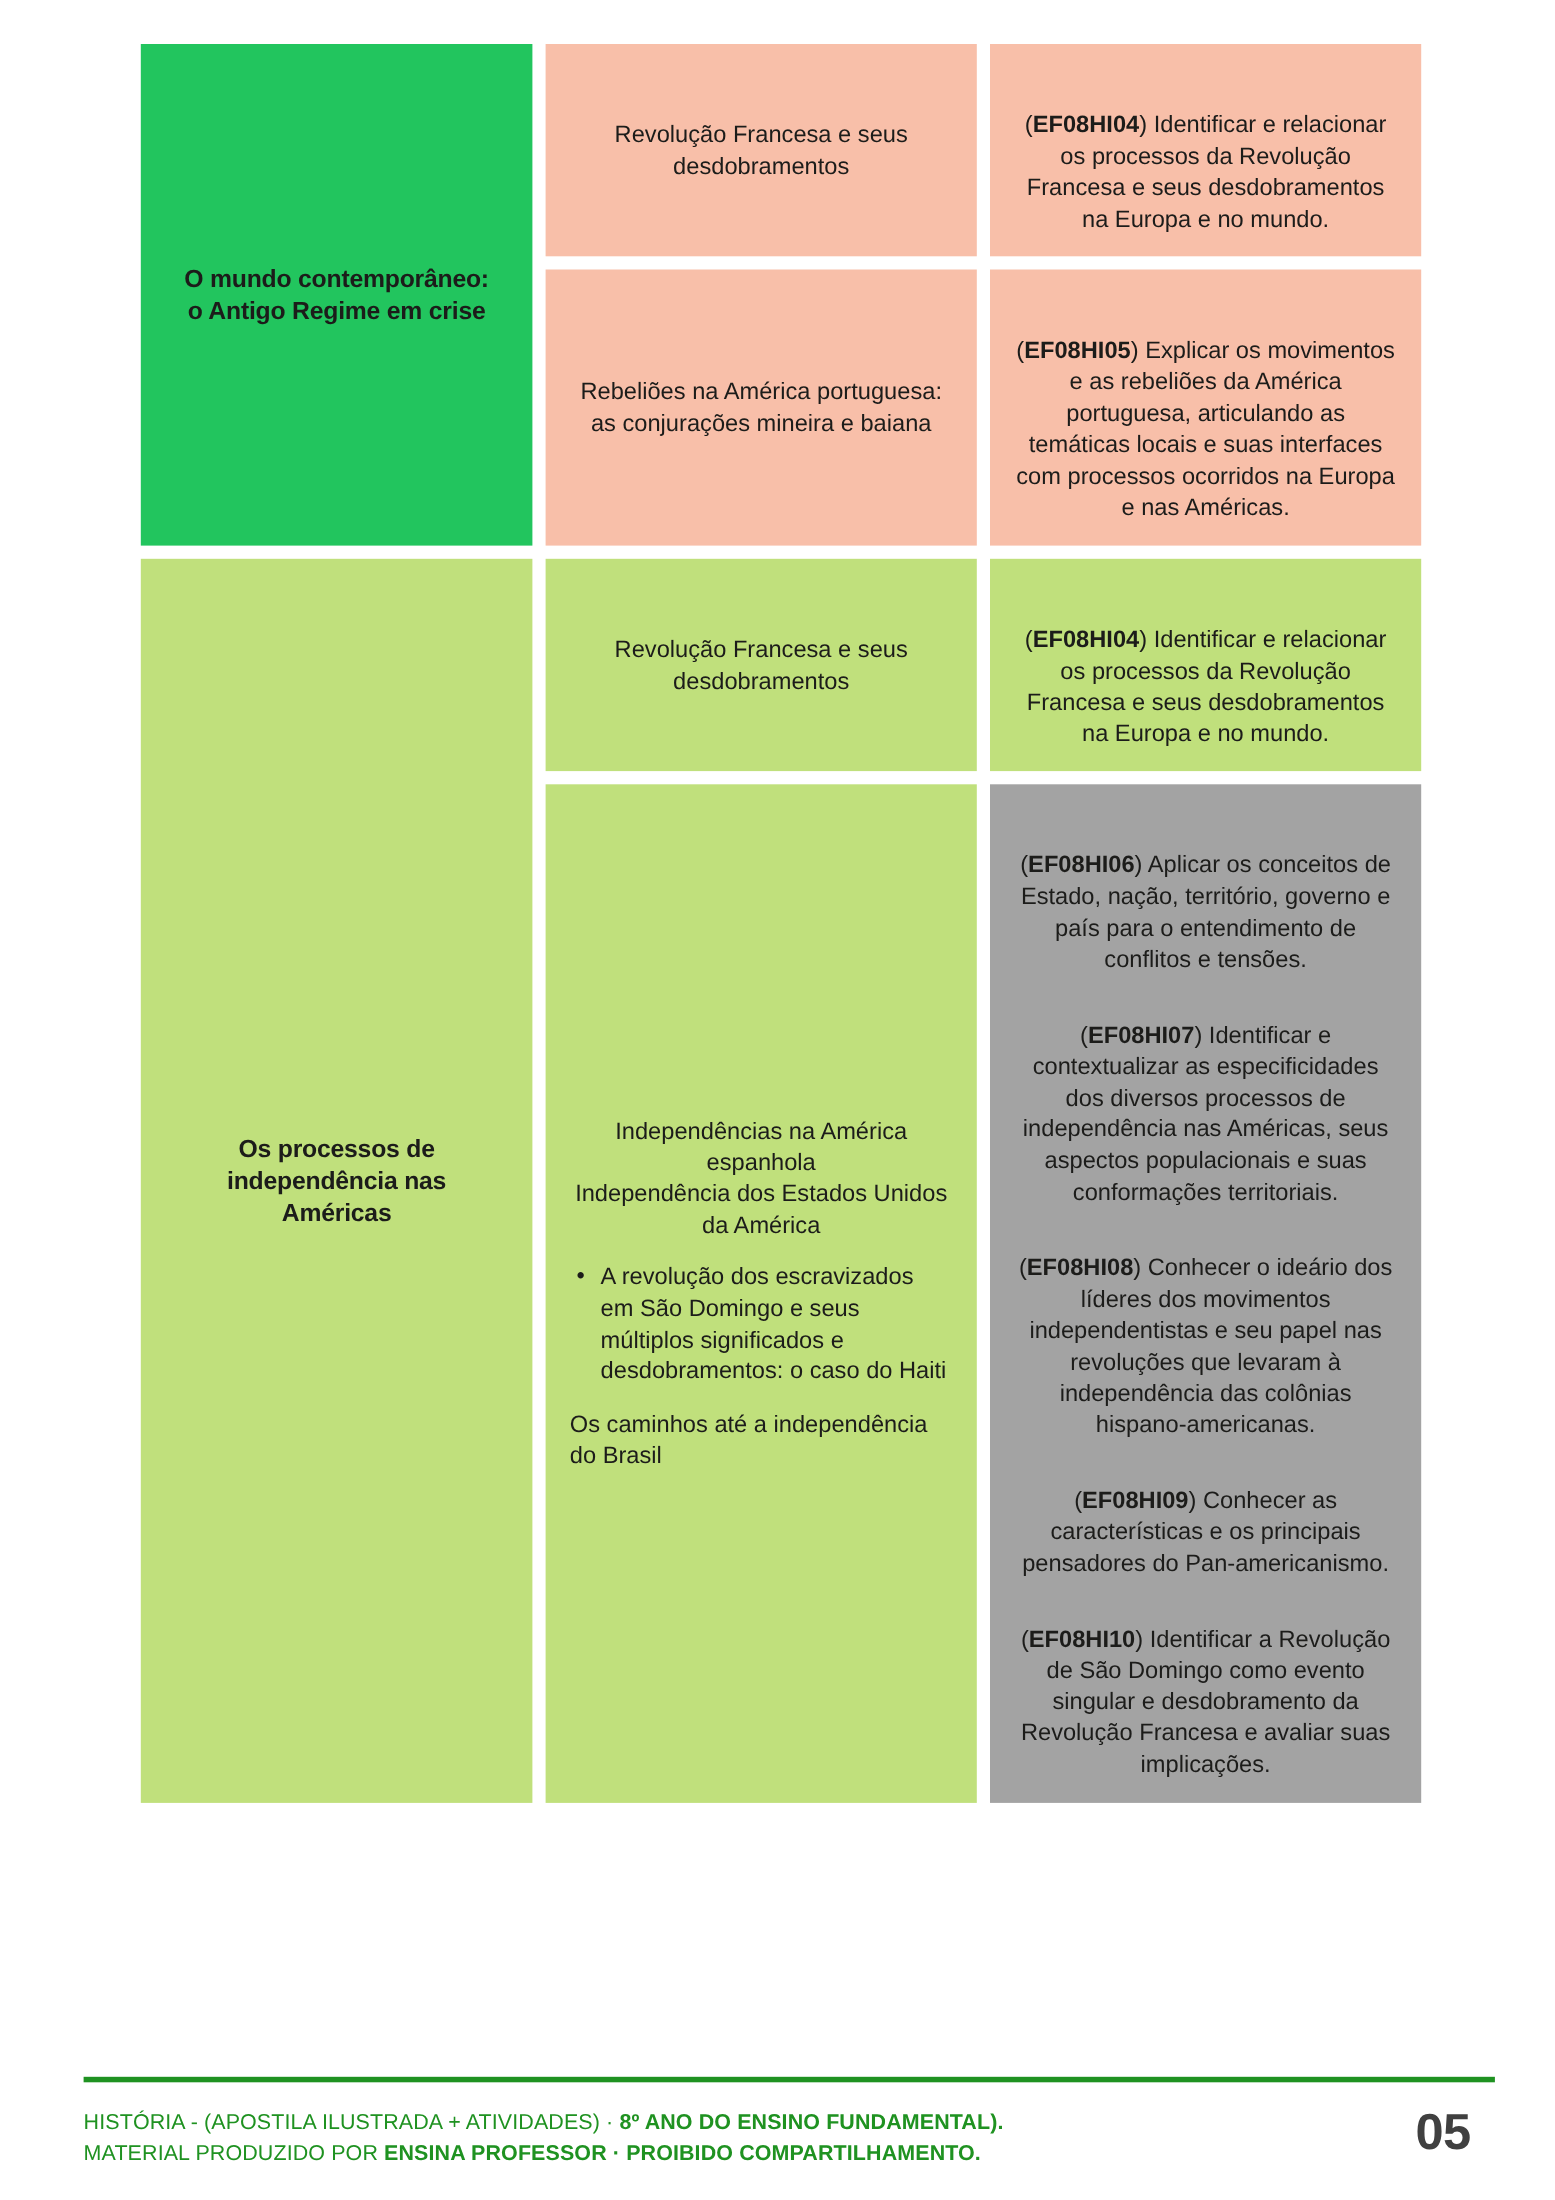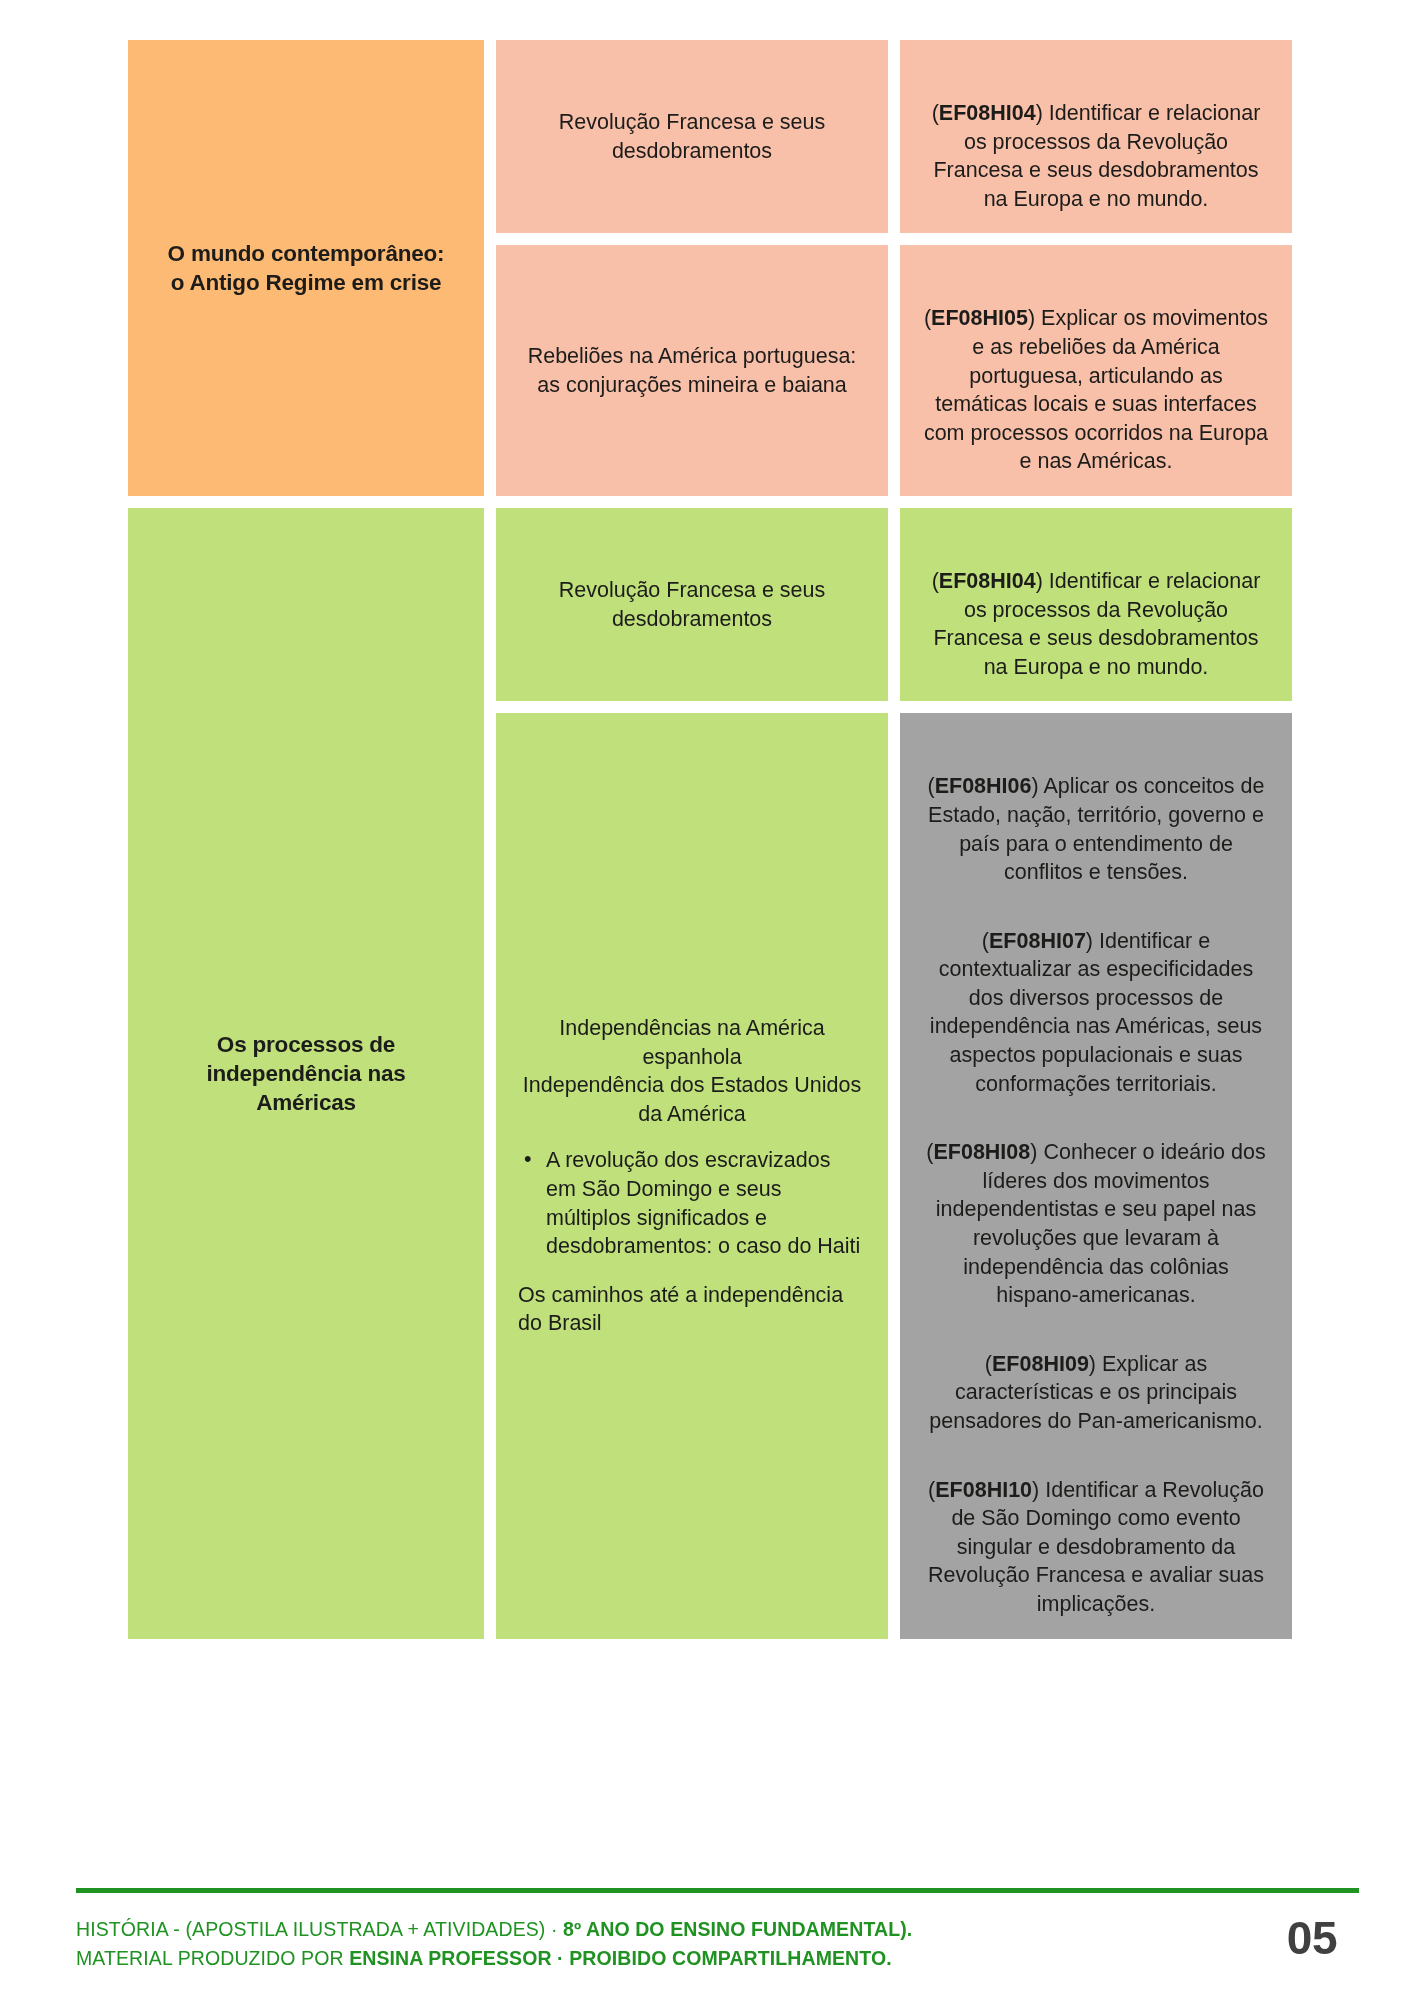--- a/index.html
+++ b/index.html
@@ -164,21 +164,21 @@
 </style>
 </head>
 <body>
 
 <div class="page">
 
   <div class="bncc-table">
 
     <div class="band">
 
-      <div class="unit-cell" style="background:#fdba74;">
+      <div class="unit-cell" style="background:#22c55e;">
         <div class="unit-title">O mundo contemporâneo: o Antigo Regime em crise</div>
       </div>
 
       <div class="rows-col">
 
         <div class="row">
           <div class="object-cell" style="background:#f8bfa9;">
             <div class="obj-text">Revolução Francesa e seus desdobramentos</div>
           </div>
           <div class="skill-cell" style="background:#f8bfa9;">
@@ -222,21 +222,21 @@
             <ul class="obj-list">
               <li>A revolução dos escravizados em São Domingo e seus múltiplos significados e desdobramentos: o caso do Haiti</li>
             </ul>
             <div class="obj-text left">Os caminhos até a independência do Brasil</div>
           </div>
 
           <div class="skill-cell" style="background:#a3a3a3;">
             <p class="skill-p">(<b>EF08HI06</b><span>) Aplicar os conceitos de Estado, nação, território, governo e país para o entendimento de conflitos e tensões.</span></p>
             <p class="skill-p">(<b>EF08HI07</b><span>) Identificar e contextualizar as especificidades dos diversos processos de independência nas Américas, seus aspectos populacionais e suas conformações territoriais.</span></p>
             <p class="skill-p">(<b>EF08HI08</b><span>) Conhecer o ideário dos líderes dos movimentos independentistas e seu papel nas revoluções que levaram à independência das colônias hispano-americanas.</span></p>
-            <p class="skill-p">(<b>EF08HI09</b><span>) Explicar as características e os principais pensadores do Pan-americanismo.</span></p>
+            <p class="skill-p">(<b>EF08HI09</b><span>) Conhecer as características e os principais pensadores do Pan-americanismo.</span></p>
             <p class="skill-p">(<b>EF08HI10</b><span>) Identificar a Revolução de São Domingo como evento singular e desdobramento da Revolução Francesa e avaliar suas implicações.</span></p>
           </div>
         </div>
 
       </div>
     </div>
 
   </div>
 
   <div class="footer">

